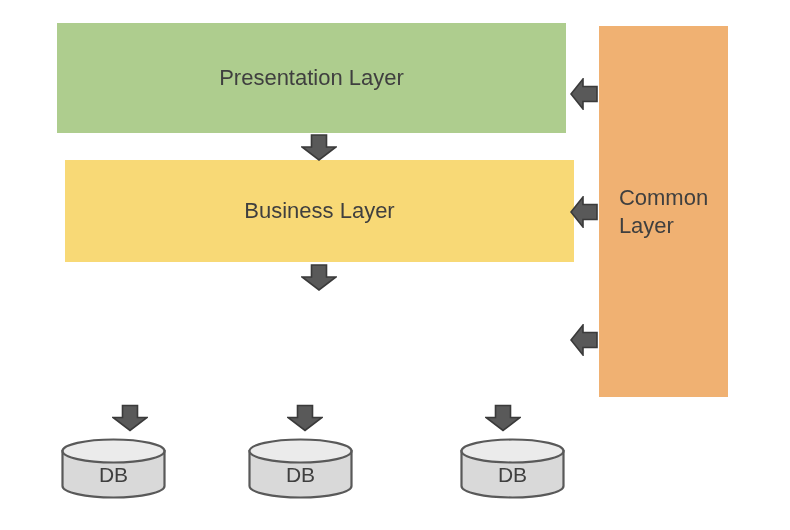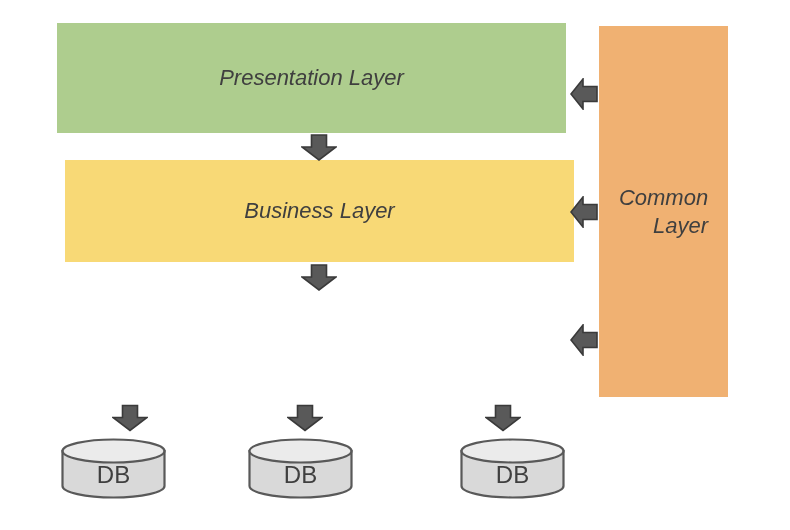--- a/index.html
+++ b/index.html
@@ -3,21 +3,21 @@
 <meta charset="utf-8">
 <style>
   html,body { margin:0; padding:0; background:#ffffff; }
   .canvas {
     position:relative; width:790px; height:530px; background:#ffffff;
     font-family:"Liberation Sans", sans-serif; color:var(--text,#3f3f3f);
     overflow:hidden;
   }
   .box {
     position:absolute; display:flex; align-items:center; justify-content:center;
-    text-align:right; font-size:22px; line-height:1.25;font-style:italic;
+    text-align:left; font-size:22px; line-height:1.25;
   }
   .box-presentation { left:57px;  top:23px;  width:509px; height:110px; }
   .box-business     { left:65px;  top:160px; width:509px; height:102px; }
   .box-data         { left:57px;  top:291px; width:509px; height:105px; }
   .box-common       { left:599px; top:26px;  width:129px; height:371px; padding:0 23px; box-sizing:border-box; }
   .arrow { position:absolute; }
   .arrow polygon { fill:var(--arrow,#595959); stroke:var(--arrow_border,#3a3a3a); stroke-width:1.6; stroke-linejoin:miter; }
   .ar-pb  { left:301px; top:134px; }
   .ar-bd  { left:301px; top:264px; }
   .ar-db1 { left:112px; top:404px; }
@@ -29,21 +29,21 @@
   .cyl { position:absolute; width:107px; height:64px; }
   .cyl1 { left:60px;  top:437px; }
   .cyl2 { left:247px; top:437px; }
   .cyl3 { left:459px; top:437px; }
   .cyl svg { position:absolute; left:0; top:0; }
   .cyl .body { fill:var(--db_fill,#d9d9d9); stroke:var(--db_border,#595959); stroke-width:2.2; }
   .cyl .lid  { fill:var(--db_top,#ebebeb);  stroke:var(--db_border,#595959); stroke-width:2.2; }
   .cyl-label {
     position:absolute; left:0; top:12px; width:100%; height:52px;
     display:flex; align-items:center; justify-content:center;
-    font-size:24px; color:var(--text,#3f3f3f);
+    font-size:21px; color:var(--text,#3f3f3f);
   }
 </style>
 </head>
 <body>
 
 <div class="canvas">
 
   <div class="box box-presentation" style="background-color: rgb(174, 205, 142);">
     <span>Presentation Layer</span>
   </div>

